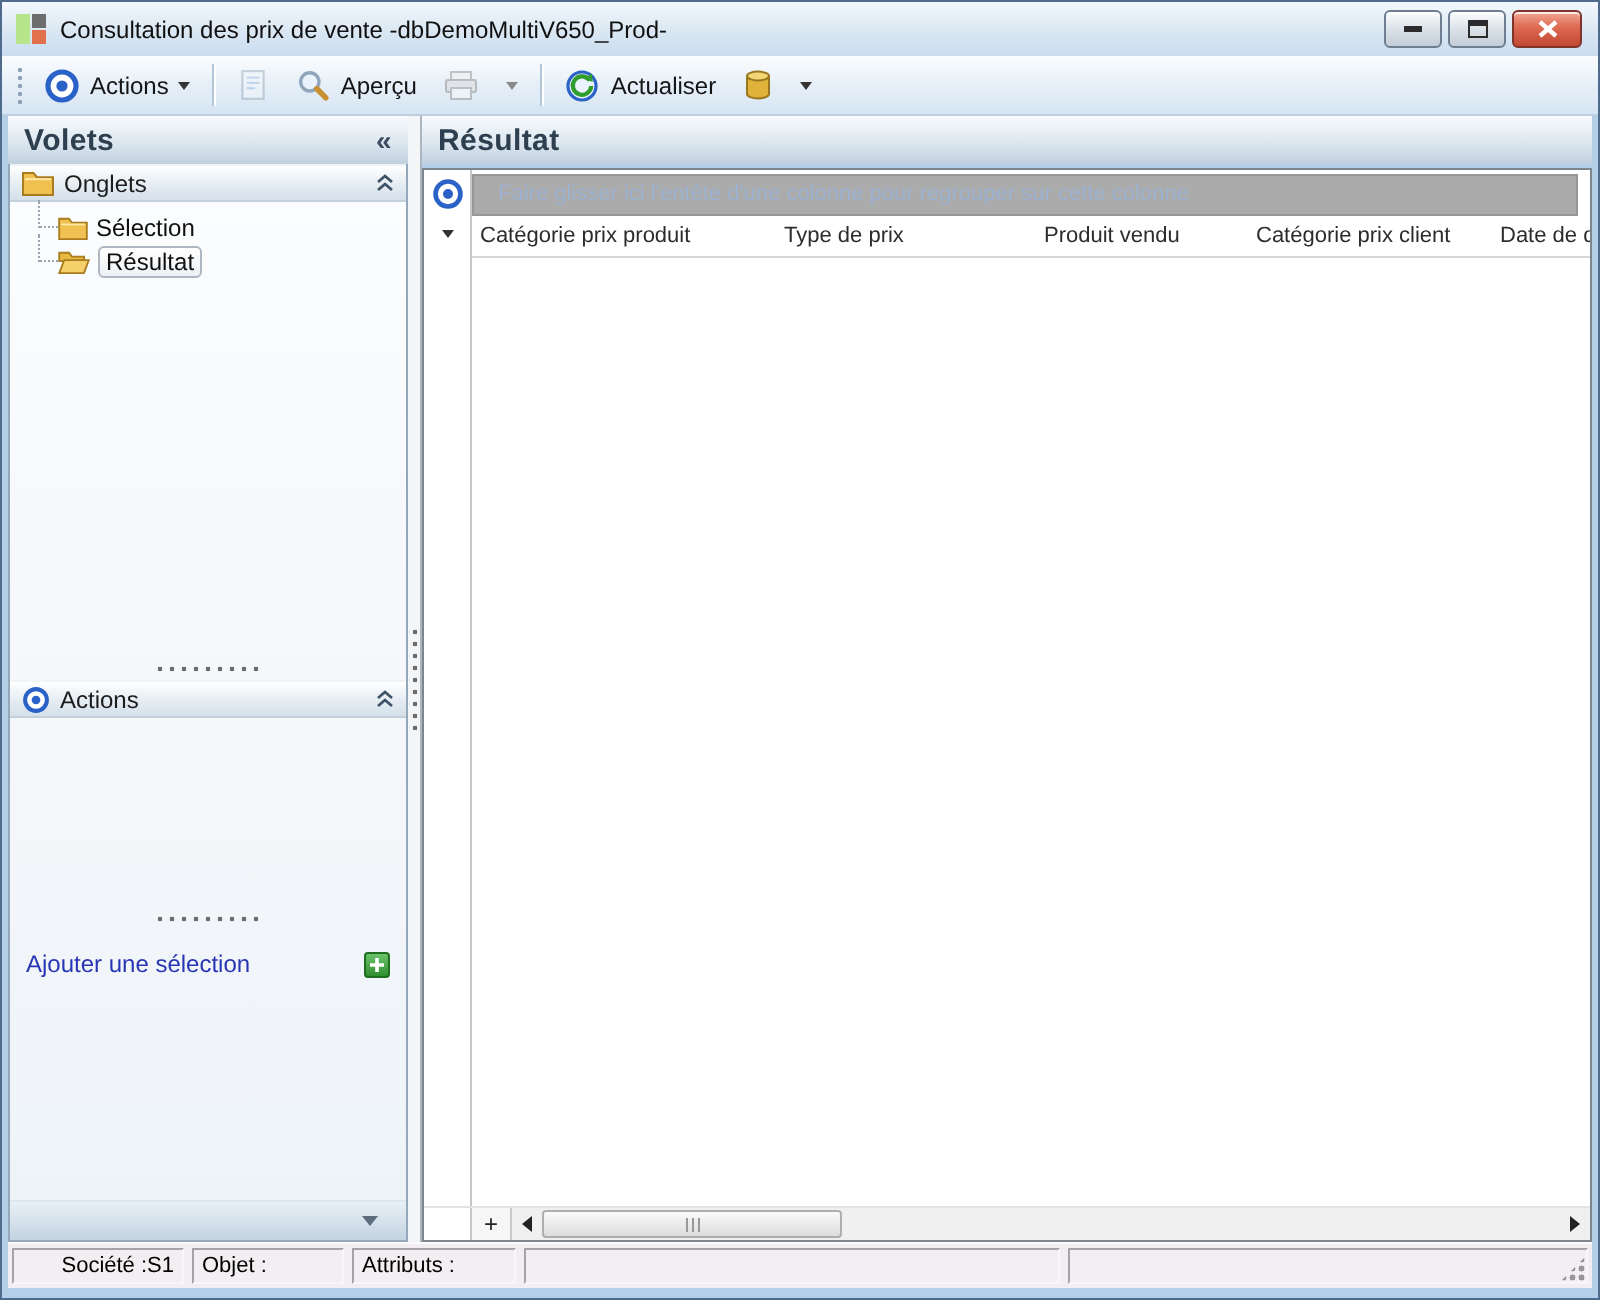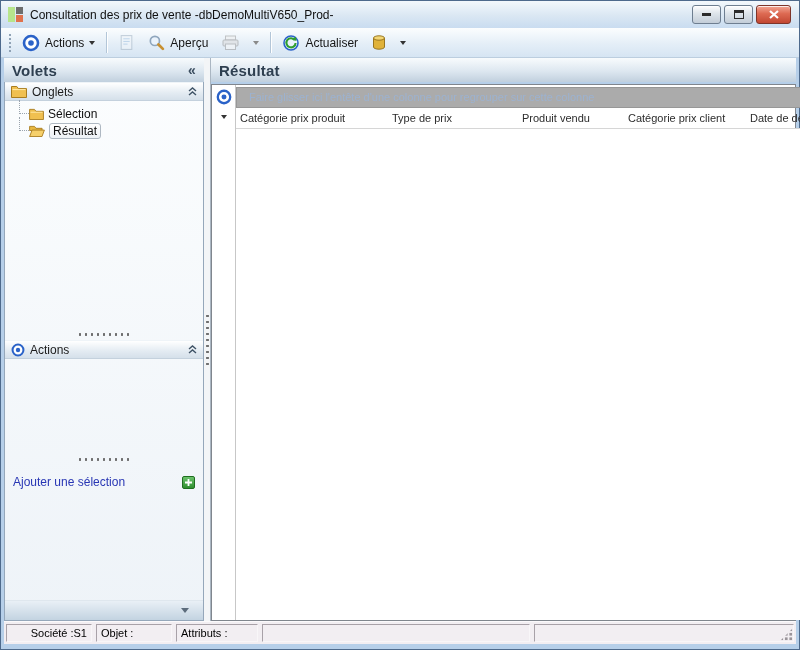--- a/index.html
+++ b/index.html
@@ -99,21 +99,21 @@
   .tri-down-sm { width:0; height:0; border-left:4px solid transparent; border-right:4px solid transparent; border-top:5px solid #5c6c7c; }
 
   
   .v-splitter { width:7px; flex:0 0 7px; position:relative; background:#f3f5f7; border-right:1px solid #aab6c2; }
   .v-splitter .dots { position:absolute; left:2px; top:255px; width:3px; height:52px;
     background-image:radial-gradient(circle, #6e6e6e 1.1px, transparent 1.3px); background-size:3px 6px; }
 
   
   .result { flex:1; display:flex; flex-direction:column; min-width:0; min-height:0; }
   .grid { flex:1; margin-top:2px; border:1px solid #7f8folder79; border:1px solid #80868e; background:#fff;
-    display:flex; min-height:0; }
+    display:flex; flex-direction:column; min-height:0; }
   .grid-top { flex:1; display:flex; min-height:0; }
   .indicator-col { width:24px; flex:0 0 24px; border-right:1px solid #c7c7c7; display:flex; flex-direction:column; align-items:center; padding-top:4px; gap:10px; background:#fff; }
   .grid-main { flex:1; display:flex; flex-direction:column; min-width:0; }
   .group-bar { height:21px; flex:0 0 21px; margin:2px 6px 0 0; background:#ababab; border:1px solid #979797;
     font-size:11px; color:#9cb2d0; line-height:19px; padding-left:12px; white-space:nowrap; overflow:hidden; }
   .header-row { height:21px; flex:0 0 21px; display:flex; align-items:center; border-bottom:1px solid #d6d6d6;
     font-size:11px; color:#2c2c2c; white-space:nowrap; overflow:hidden; }
   .hcol { padding-left:4px; overflow:hidden; flex:0 0 auto; }
   .hcol.c0{width:152px;} .hcol.c1{width:130px;} .hcol.c2{width:106px;} .hcol.c3{width:122px;} .hcol.c4{width:120px;}
   .grid-body { flex:1; background:#fff; }

